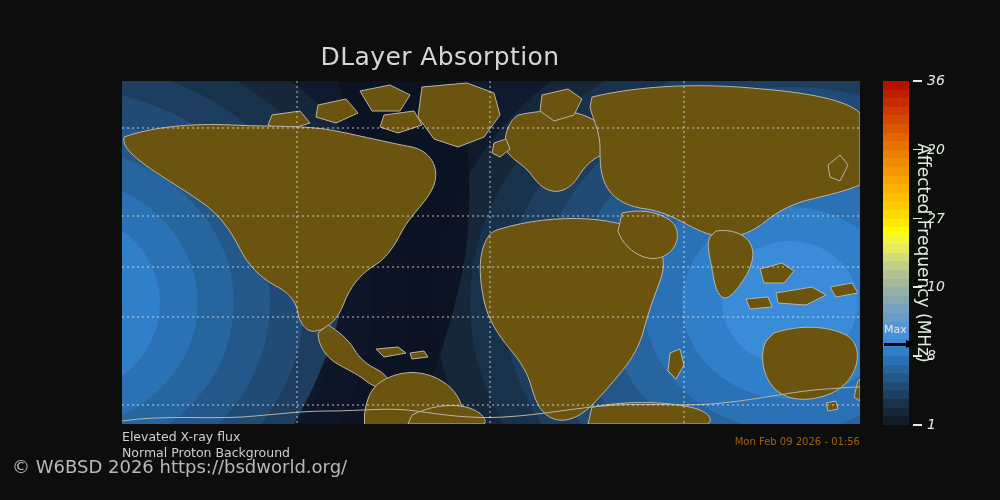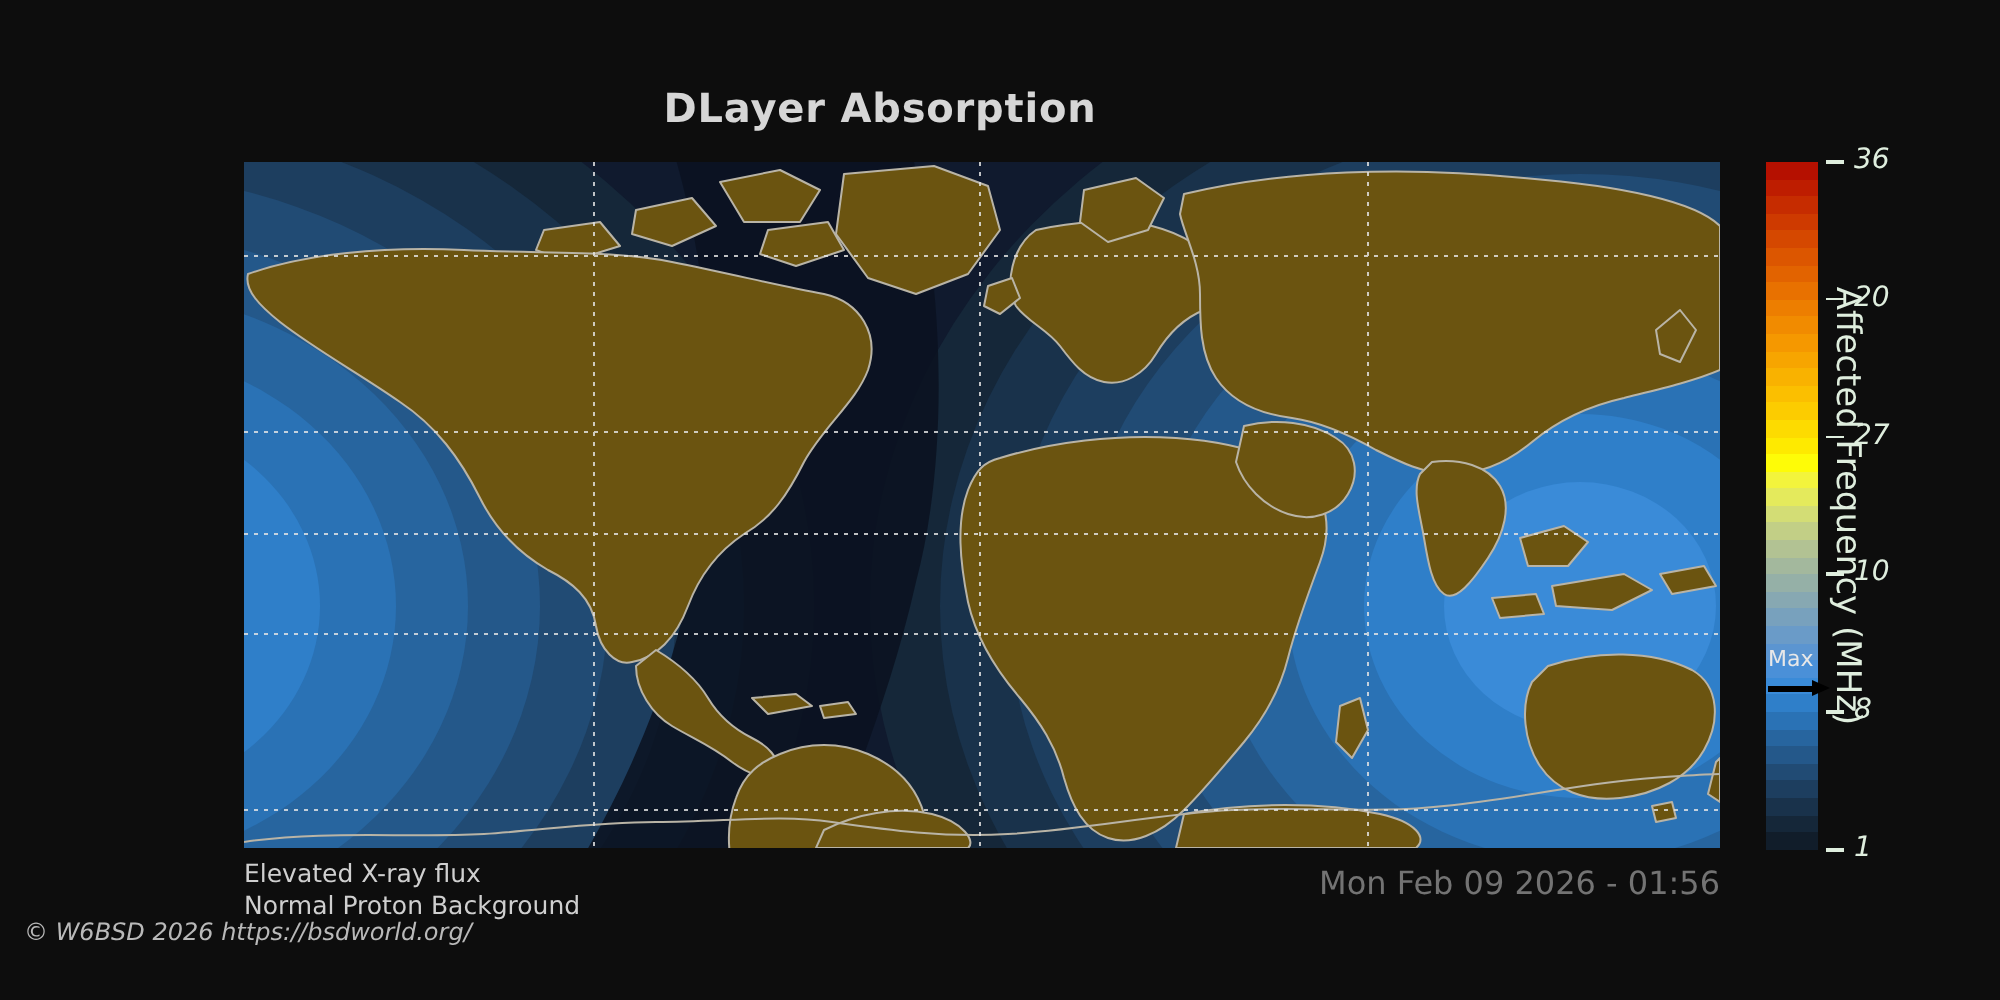--- a/index.html
+++ b/index.html
@@ -8,21 +8,21 @@
     background:#0d0d0d;
     font-family:"DejaVu Sans","Liberation Sans",sans-serif;
     overflow:hidden;position:relative;
   }
   #stage{position:absolute;inset:0;width:1000px;height:500px;}
 
   
   #title{
     position:absolute;left:0;top:42px;width:880px;
     text-align:center;color:#d6d6d6;
-    font-size:20px;letter-spacing:.4px;font-weight:700;
+    font-size:25px;letter-spacing:.4px;font-weight:400;
   }
 
   
   #map-wrap{
     position:absolute;left:122px;top:81px;width:738px;height:343px;
     overflow:hidden;background:#101a2e;
   }
   #map-svg{position:absolute;left:0;top:0;width:738px;height:343px;display:block;}
 
   
@@ -63,25 +63,25 @@
     border-top:4.5px solid transparent;border-bottom:4.5px solid transparent;
     border-left:9px solid #000;
   }
 
   
   #status{
     position:absolute;left:122px;top:429px;color:#cfcfcf;font-size:12.5px;line-height:16px;
   }
   #timestamp{
     position:absolute;left:600px;top:434px;width:260px;text-align:right;
-    color:#737373;font-size:16px;line-height:16px;
+    color:#a16207;font-size:10px;line-height:16px;
   }
   #footer{
     position:absolute;left:12px;top:459px;color:#b9b9b9;
-    font-size:12px;font-style:italic;line-height:15px;
+    font-size:18px;line-height:15px;
   }
 </style>
 </head>
 <body>
 
 <div id="stage">
 
   <div id="title">DLayer Absorption</div>
 
   <div id="map-wrap">

